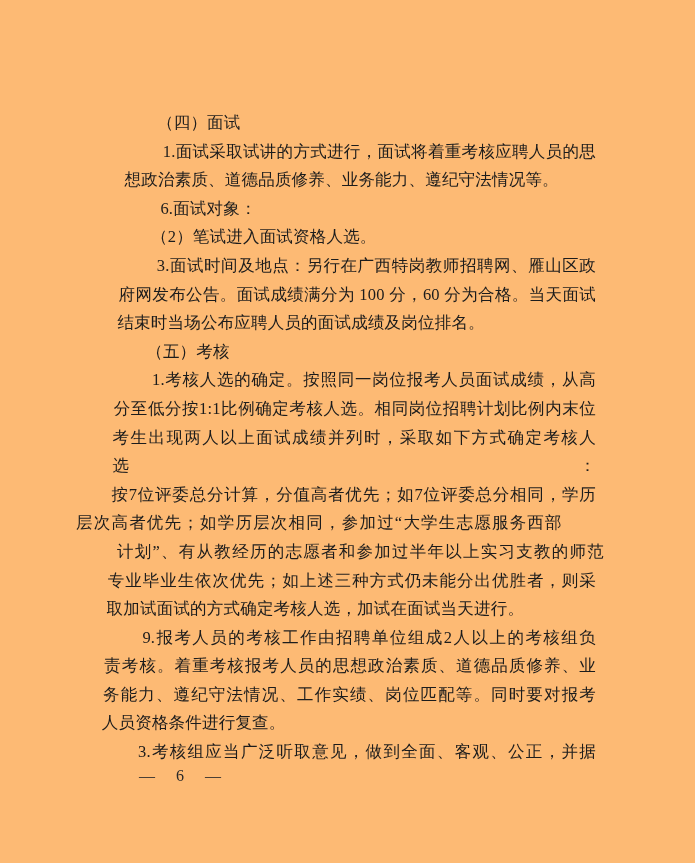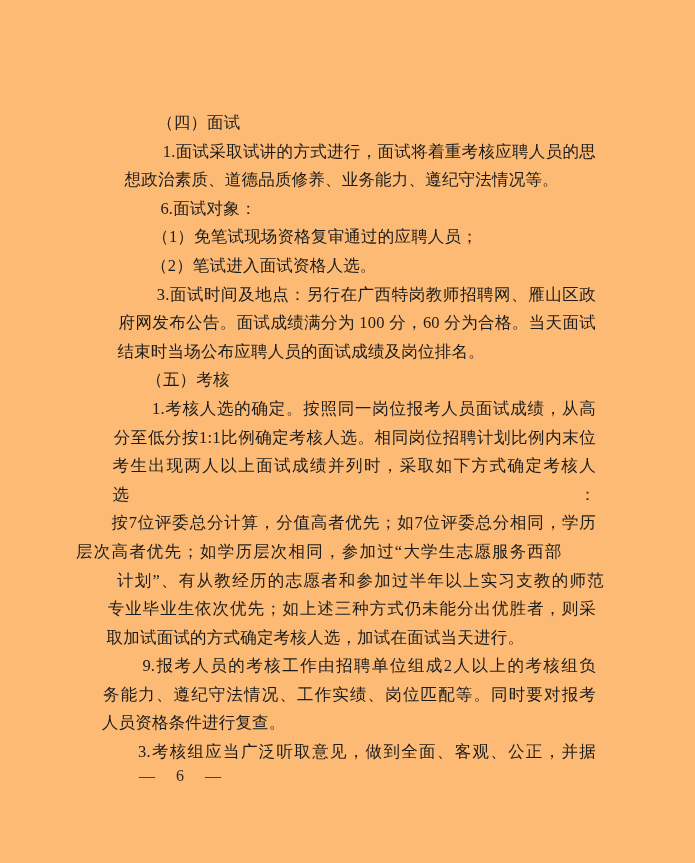--- a/index.html
+++ b/index.html
@@ -50,33 +50,33 @@
 </style>
 </head>
 <body>
 
 <div class="page">
   <div class="doc-body">
       <div class="doc-line" style="margin-left: 127px; padding-left: 30px;">（四）面试</div>
       <div class="doc-line just" style="margin-left: 125.8px; padding-left: 37px; width: 433.2px;">1.面试采取试讲的方式进行，面试将着重考核应聘人员的思</div>
       <div class="doc-line" style="margin-left: 124.6px; padding-left: 0px;">想政治素质、道德品质修养、业务能力、遵纪守法情况等。</div>
       <div class="doc-line" style="margin-left: 123.4px; padding-left: 37px;">6.面试对象：</div>
-      <div class="doc-line" style="margin-left: 122.2px; padding-left: 30px;">（1）免笔试现场资格复审通过的应聘人员；</div>
       <div class="doc-line" style="margin-left: 121px; padding-left: 30px;">（2）笔试进入面试资格人选。</div>
       <div class="doc-line just" style="margin-left: 119.8px; padding-left: 37px; width: 439.2px;">3.面试时间及地点：另行在广西特岗教师招聘网、雁山区政</div>
       <div class="doc-line just" style="margin-left: 118.6px; padding-left: 0px; width: 477.4px;">府网发布公告。面试成绩满分为 100 分，60 分为合格。当天面试</div>
       <div class="doc-line" style="margin-left: 117.4px; padding-left: 0px;">结束时当场公布应聘人员的面试成绩及岗位排名。</div>
       <div class="doc-line" style="margin-left: 116.2px; padding-left: 30px;">（五）考核</div>
       <div class="doc-line just" style="margin-left: 115px; padding-left: 37px; width: 444px;">1.考核人选的确定。按照同一岗位报考人员面试成绩，从高</div>
       <div class="doc-line just" style="margin-left: 113.8px; padding-left: 0px; width: 482.2px;">分至低分按1:1比例确定考核人选。相同岗位招聘计划比例内末位</div>
       <div class="doc-line just" style="margin-left: 112.6px; padding-left: 0px; width: 483.4px;">考生出现两人以上面试成绩并列时，采取如下方式确定考核人选：</div>
       <div class="doc-line just" style="margin-left: 111.4px; padding-left: 0px; width: 484.6px;">按7位评委总分计算，分值高者优先；如7位评委总分相同，学历</div>
       <div class="doc-line just" style="margin-left: 76px; padding-left: 0px; width: 485.8px;">层次高者优先；如学历层次相同，参加过“大学生志愿服务西部</div>
       <div class="doc-line just" style="margin-left: 117px; padding-left: 0px; width: 487px;">计划”、有从教经历的志愿者和参加过半年以上实习支教的师范</div>
       <div class="doc-line just" style="margin-left: 107.8px; padding-left: 0px; width: 488.2px;">专业毕业生依次优先；如上述三种方式仍未能分出优胜者，则采</div>
       <div class="doc-line" style="margin-left: 106.6px; padding-left: 0px;">取加试面试的方式确定考核人选，加试在面试当天进行。</div>
       <div class="doc-line just" style="margin-left: 105.4px; padding-left: 37px; width: 453.6px;">9.报考人员的考核工作由招聘单位组成2人以上的考核组负</div>
+      <div class="doc-line just" style="margin-left: 104.2px; padding-left: 0px; width: 491.8px;">责考核。着重考核报考人员的思想政治素质、道德品质修养、业</div>
       <div class="doc-line just" style="margin-left: 103px; padding-left: 0px; width: 493px;">务能力、遵纪守法情况、工作实绩、岗位匹配等。同时要对报考</div>
       <div class="doc-line" style="margin-left: 101.8px; padding-left: 0px;">人员资格条件进行复查。</div>
       <div class="doc-line just" style="margin-left: 101px; padding-left: 37px; width: 458px;">3.考核组应当广泛听取意见，做到全面、客观、公正，并据</div>
     </div>
   <div class="page-footer">— 6 —</div>
 </div>
 
 </body></html>

